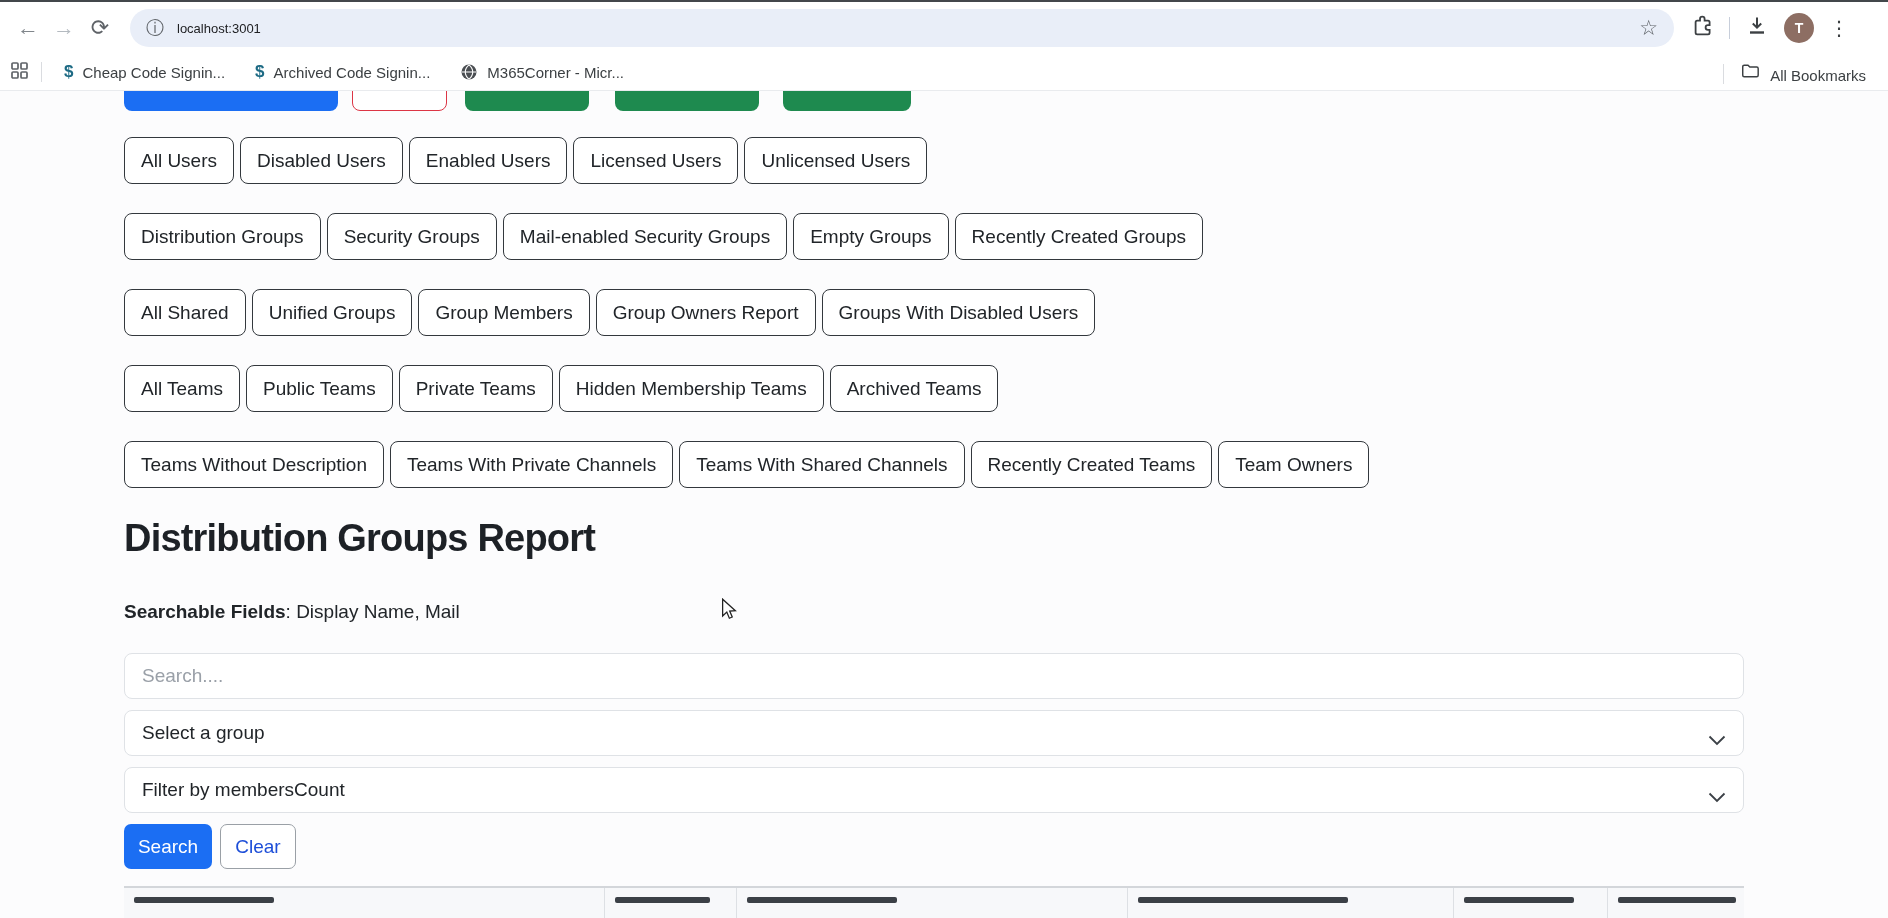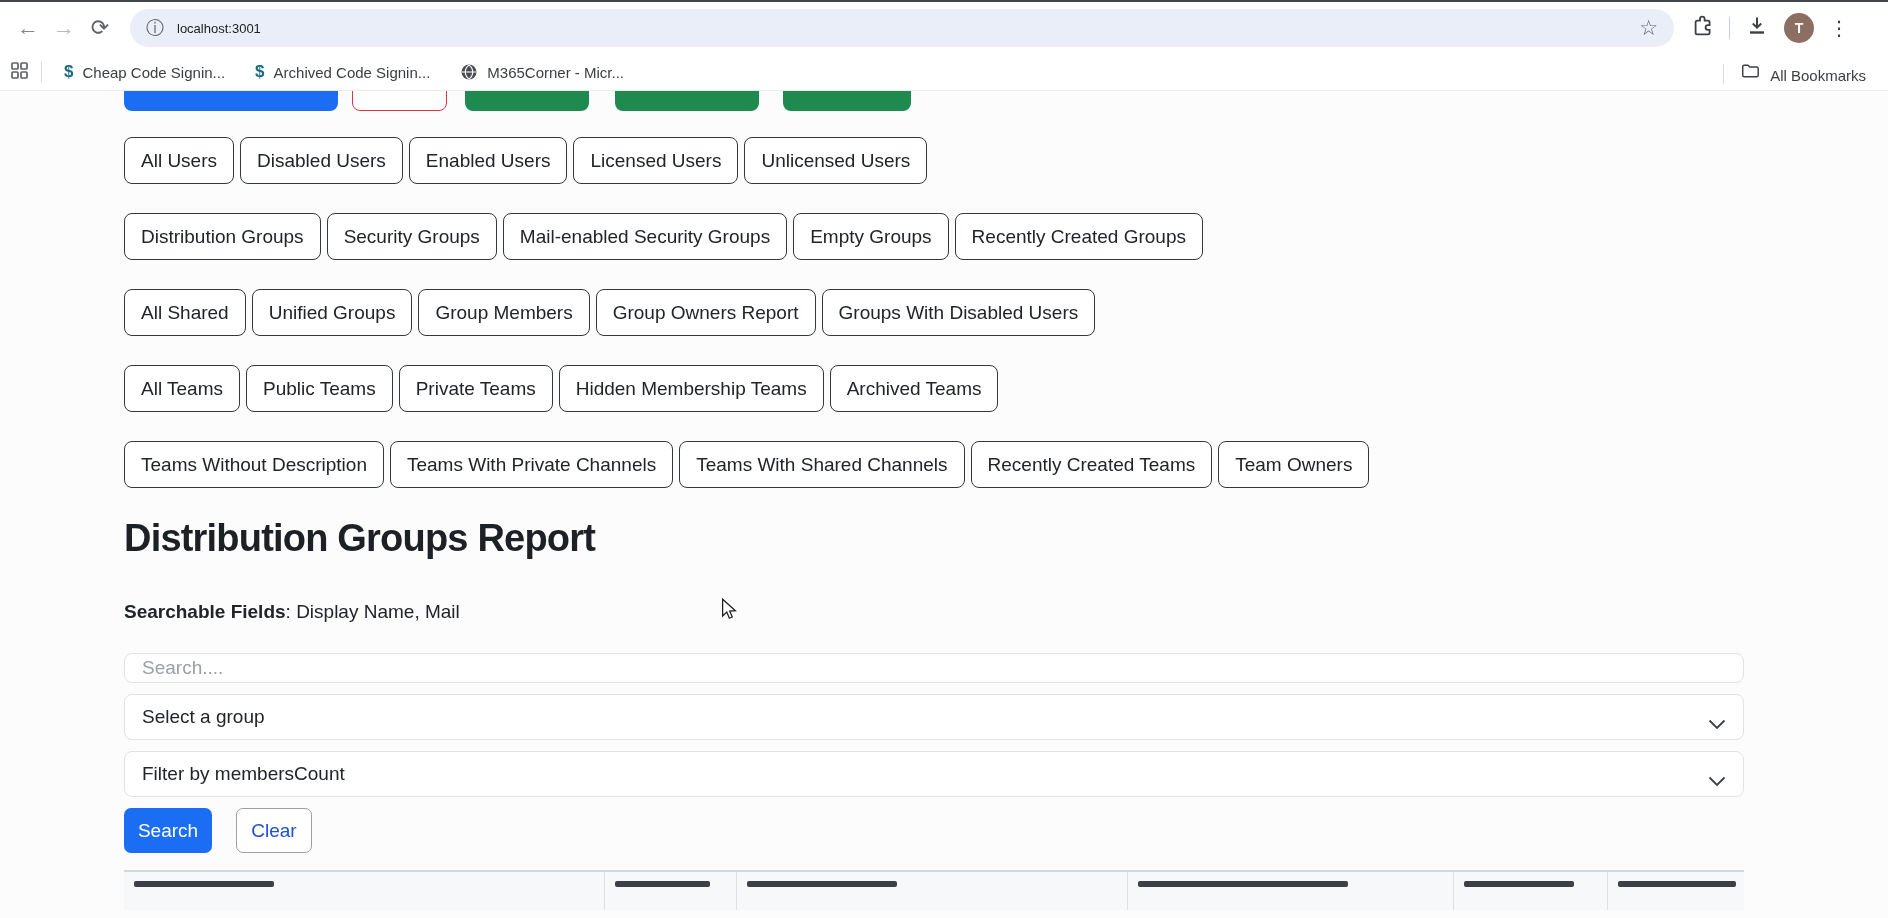--- a/index.html
+++ b/index.html
@@ -32,29 +32,29 @@
   
   .content{padding-left:124px;}
   .pills-row{height:20px;overflow:hidden;display:flex;align-items:flex-end;margin-bottom:26px;}
   .pill{height:44px;border-radius:8px;flex:0 0 auto;box-sizing:border-box;}
   .btn-row{display:flex;gap:6px;margin-bottom:29px;}
   .fbtn{height:47px;padding:0 16px;font-size:19px;color:#212529;background:#fff;
         border:1px solid #33383d;border-radius:8px;font-family:inherit;white-space:nowrap;cursor:pointer;}
   .page-title{margin:17px 0 0;font-size:38px;font-weight:700;letter-spacing:-0.8px;color:#1d2126;}
   .searchable{margin-top:41px;font-size:19px;color:#212529;}
   .searchable b{font-weight:700;}
-  .search-input{display:block;margin-top:30px;width:1620px;height:30px;box-sizing:border-box;
+  .search-input{display:block;margin-top:30px;width:1620px;height:46px;box-sizing:border-box;
         border:1px solid #dfe2e6;border-radius:8px;background:#fff;padding:0 17px;
         font-size:19px;color:#212529;font-family:inherit;}
   .search-input::placeholder{color:#9aa0a8;}
   .selectbox{margin-top:11px;width:1620px;height:46px;box-sizing:border-box;border:1px solid #dfe2e6;
         border-radius:8px;background:#fff;display:flex;align-items:center;padding:0 17px;
         font-size:19px;color:#212529;position:relative;cursor:pointer;text-align:center;}
   .chev{position:absolute;right:17px;top:18px;}
-  .actions{margin-top:11px;display:flex;gap:24px;}
+  .actions{margin-top:11px;display:flex;gap:8px;}
   .btn-search{width:88px;height:45px;background:#1b6ef3;color:#fff;border:none;border-radius:7px;
         font-size:19px;font-family:inherit;cursor:pointer;}
   .btn-clear{width:76px;height:45px;background:#fff;color:#1d4ed8;border:1px solid #9aa0a6;
         border-radius:7px;font-size:19px;font-family:inherit;cursor:pointer;}
   .table-strip{margin-top:17px;width:1620px;height:40px;border-top:2px solid #d3d6da;
         background:#f7f8fa;display:flex;box-sizing:border-box;}
   .tcell{position:relative;border-right:1px solid #dde0e4;box-sizing:border-box;height:100%;}
   .tcell:last-child{border-right:none;}
   .tmark{position:absolute;top:9px;left:10px;height:6px;background:#3b4046;border-radius:2px;}
   .cursor{position:absolute;left:719px;top:598px;}

